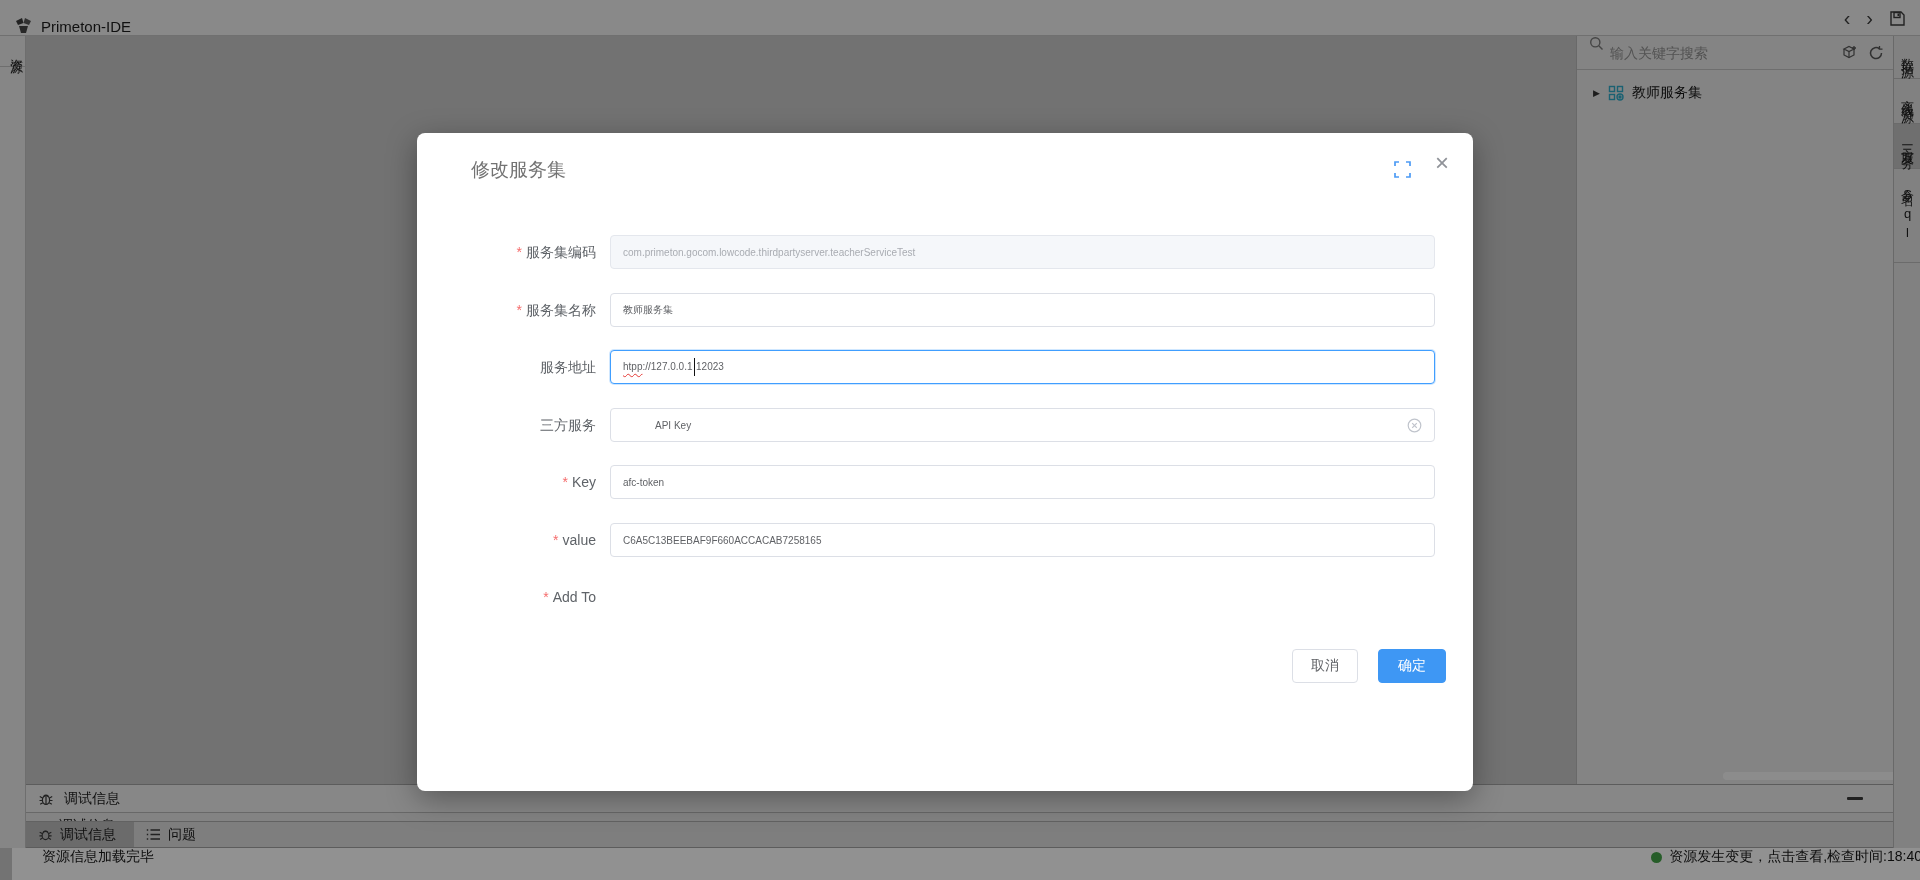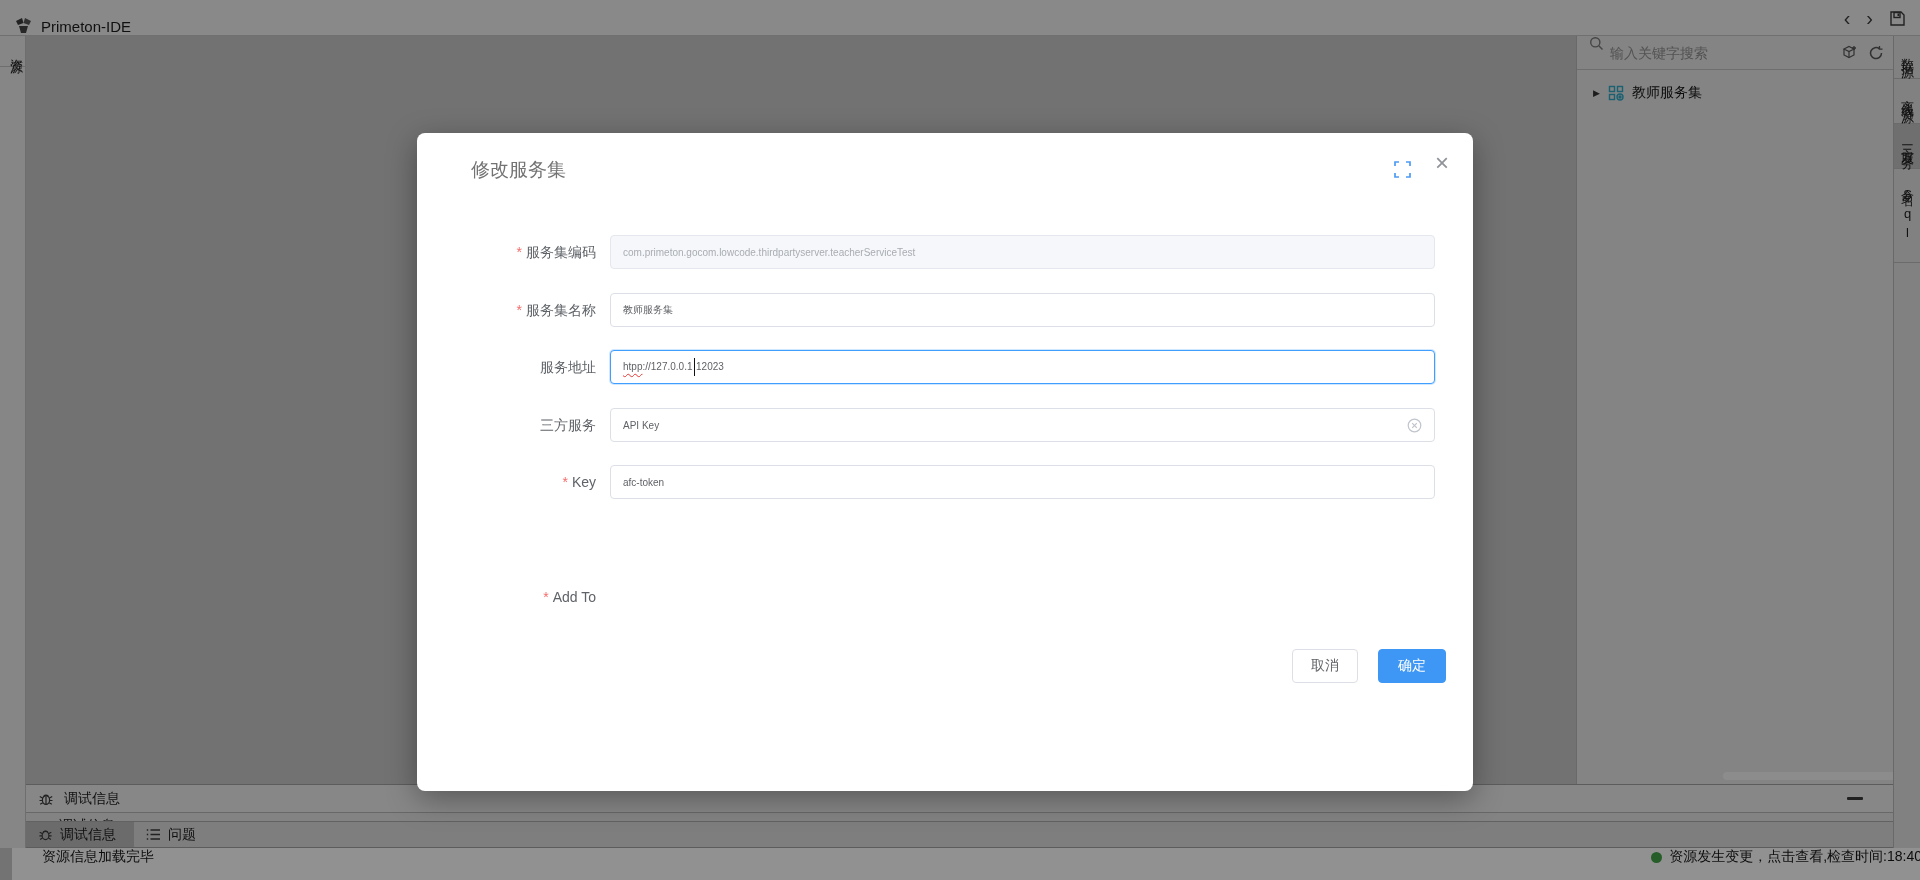--- a/index.html
+++ b/index.html
@@ -61,21 +61,21 @@
   .frow { position:absolute; left:0; width:1056px; height:48px; }
   .flabel { position:absolute; left:0; width:179px; text-align:right; line-height:34px; font-size:14px; color:#5f6368; }
   .req { color:#F56C6C; margin-right:4px; }
   .fctl { position:absolute; left:193px; right:38px; top:0; height:34px; border:1px solid #DCDFE6; border-radius:4px; background:#fff; font-size:10px; color:#606266; display:flex; align-items:center; padding:0 12px; }
   input.fctl { display:block; padding:0 12px; outline:none; width:825px; font-family:inherit; }
   .fctl.disabled { background:#F5F7FA; border-color:#E4E7ED; color:#A9ACB2; }
   .fctl.focused { border-color:#409EFF; box-shadow:0 0 0 1px rgba(64,158,255,0.25); }
   .squiggle { text-decoration-line:underline; text-decoration-style:wavy; text-decoration-color:#e53935; text-decoration-thickness:1px; text-underline-offset:3px; }
   .caret { display:inline-block; width:1.5px; height:18px; background:#111; margin:0 1px; vertical-align:middle; animation:blink 1s steps(1) infinite; }
   @keyframes blink { 50% { opacity:0; } }
-  .sel-text { flex:1; }
+  .sel-text { flex:1;margin-left:32px; }
 
   .m-footer { position:absolute; left:0; top:516px; width:876px; height:34px; }
   .btn { position:absolute; height:34px; border-radius:4px; font-size:14px; display:flex; align-items:center; justify-content:center; cursor:pointer; font-family:inherit; }
   .btn-cancel { left:875px; width:66px; background:#fff; border:1px solid #DCDFE6; color:#606266; }
   .btn-ok { left:961px; width:68px; background:#3E97F4; border:1px solid #3E97F4; color:#fff; }
 
   svg { display:block; }
 </style>
 </head>
 <body>
@@ -248,20 +248,24 @@
         </svg>
       </span>
     </div>
   </div>
 
   <div class="frow" style="top:332px">
     <span class="flabel"><span class="req">*</span><span>Key</span></span>
     <input class="fctl" value="afc-token" style="">
   </div>
 
+  <div class="frow" style="top:390px">
+    <span class="flabel"><span class="req">*</span><span>value</span></span>
+    <input class="fctl" value="C6A5C13BEEBAF9F660ACCACAB7258165" style="">
+  </div>
 
   <div class="frow" style="top:447px">
     <span class="flabel"><span class="req">*</span><span>Add To</span></span>
   </div>
 
   <div class="m-footer">
     <button class="btn btn-cancel">取消</button>
     <button class="btn btn-ok">确定</button>
   </div>
 </div>

